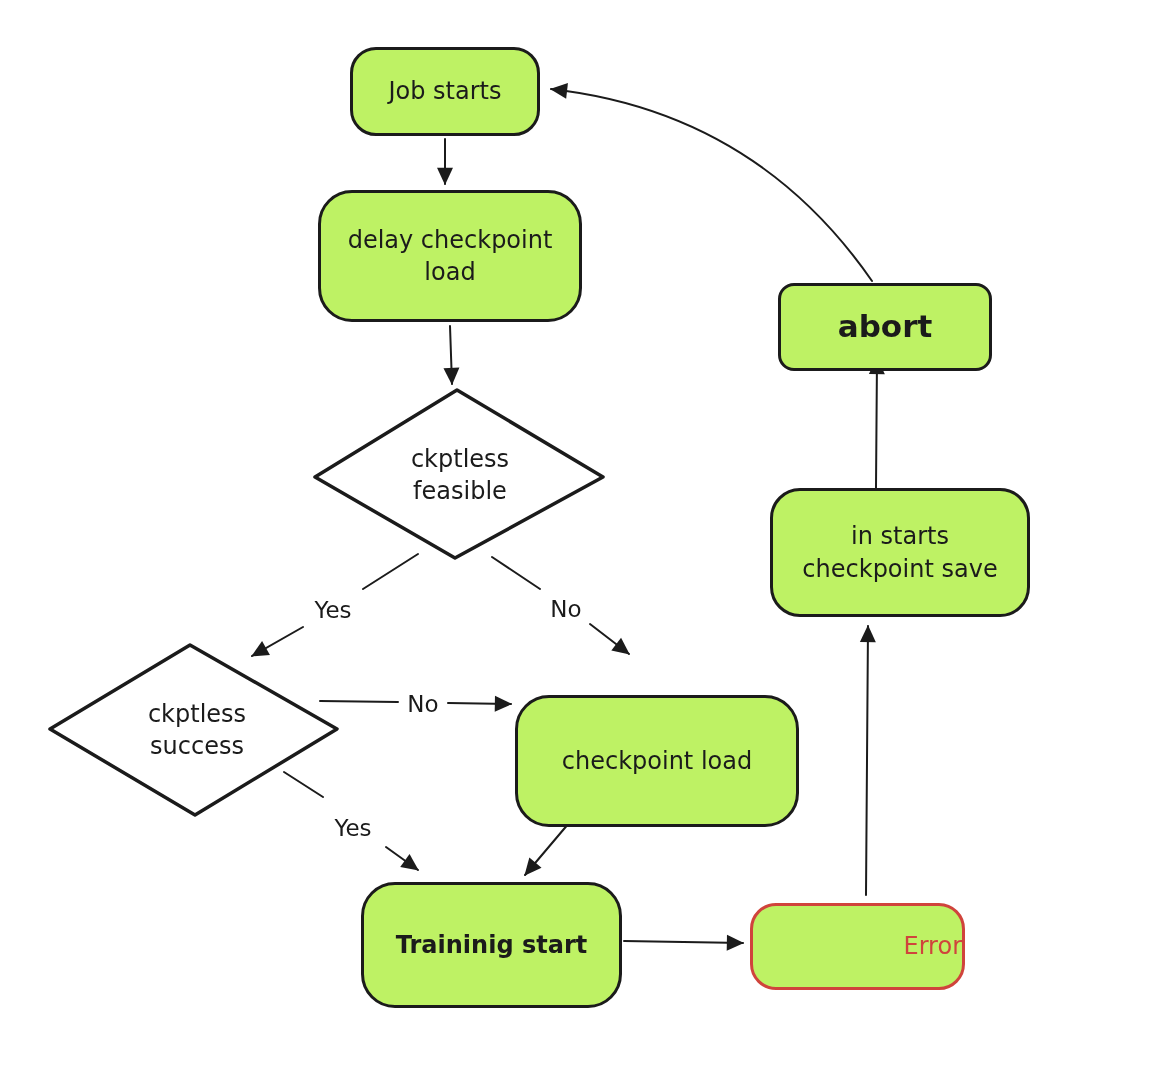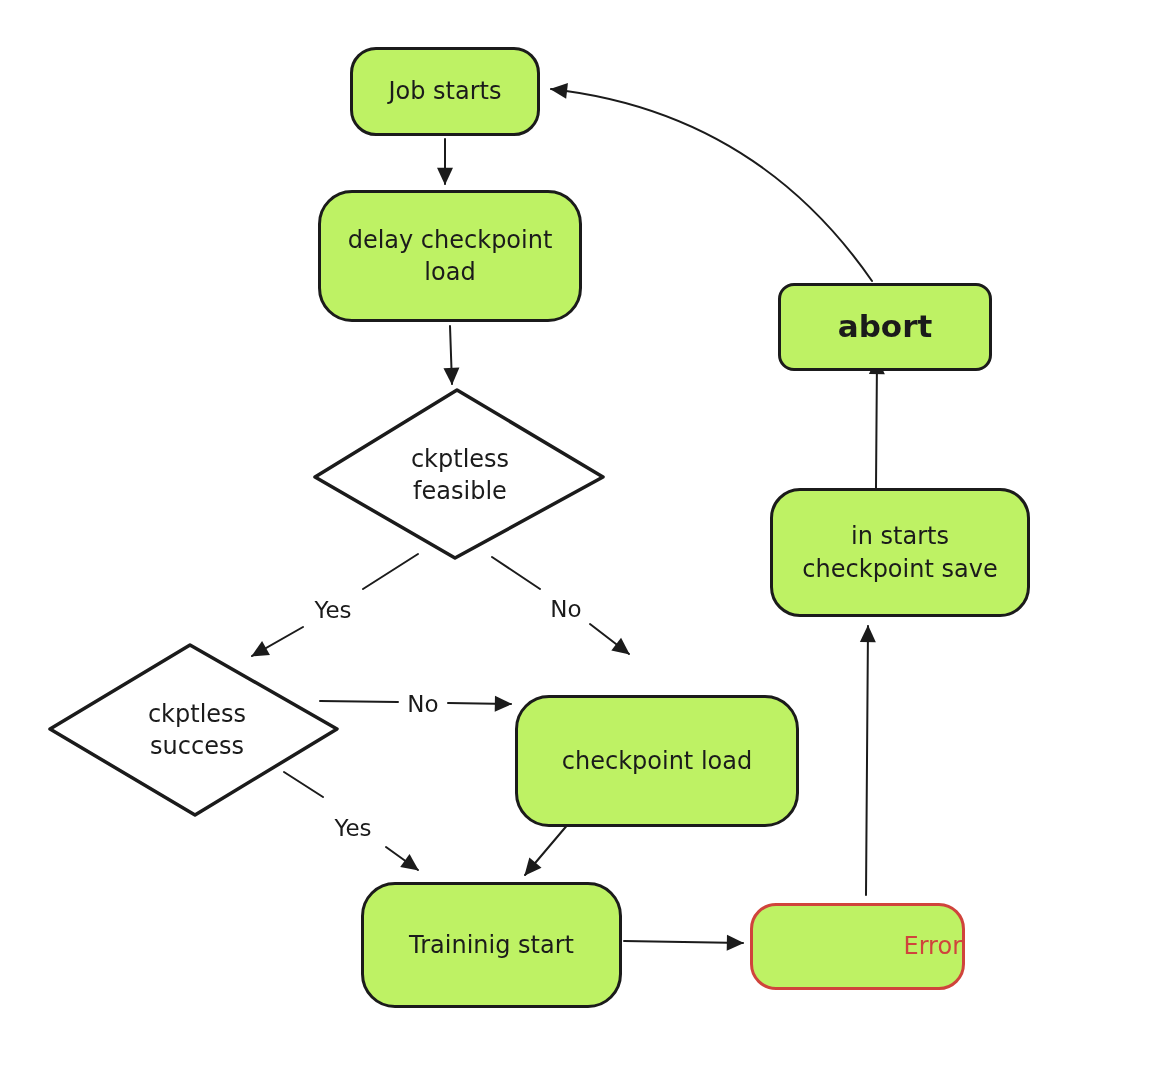--- a/index.html
+++ b/index.html
@@ -31,21 +31,21 @@
     align-items: center;
     justify-content: center;
     text-align: center;
     font-size: 24px;
     line-height: 1.35;
   }
   .node .lbl { display: block; }
   .n-job      { left: 350px; top: 47px;  width: 190px; height: 89px;  border-radius: 26px; }
   .n-delay    { left: 318px; top: 190px; width: 264px; height: 132px; border-radius: 34px; }
   .n-ckload   { left: 515px; top: 663px; width: 284px; height: 132px; border-radius: 34px; margin-top: 32px; }
-  .n-train    { left: 361px; top: 882px; width: 261px; height: 126px; border-radius: 34px; }
+  .n-train    { left: 361px; top: 882px; width: 261px; height: 126px; border-radius: 34px; font-weight: bold; }
   .n-error    { left: 750px; top: 903px; width: 215px; height: 87px;  border-radius: 26px;
                 border-color: #d0443c; color: #d0443c; justify-content: flex-end; }
   .n-inmem    { left: 770px; top: 488px; width: 260px; height: 129px; border-radius: 30px; }
   .n-inmem .lbl { max-width: 212px; }
   .n-delay .lbl { max-width: 226px; }
   .n-abort    { left: 778px; top: 283px; width: 214px; height: 88px;  border-radius: 16px;
                 font-size: 31px; font-weight: bold; }
   .diamond-label {
     position: absolute;
     color: #1b1b1b;

